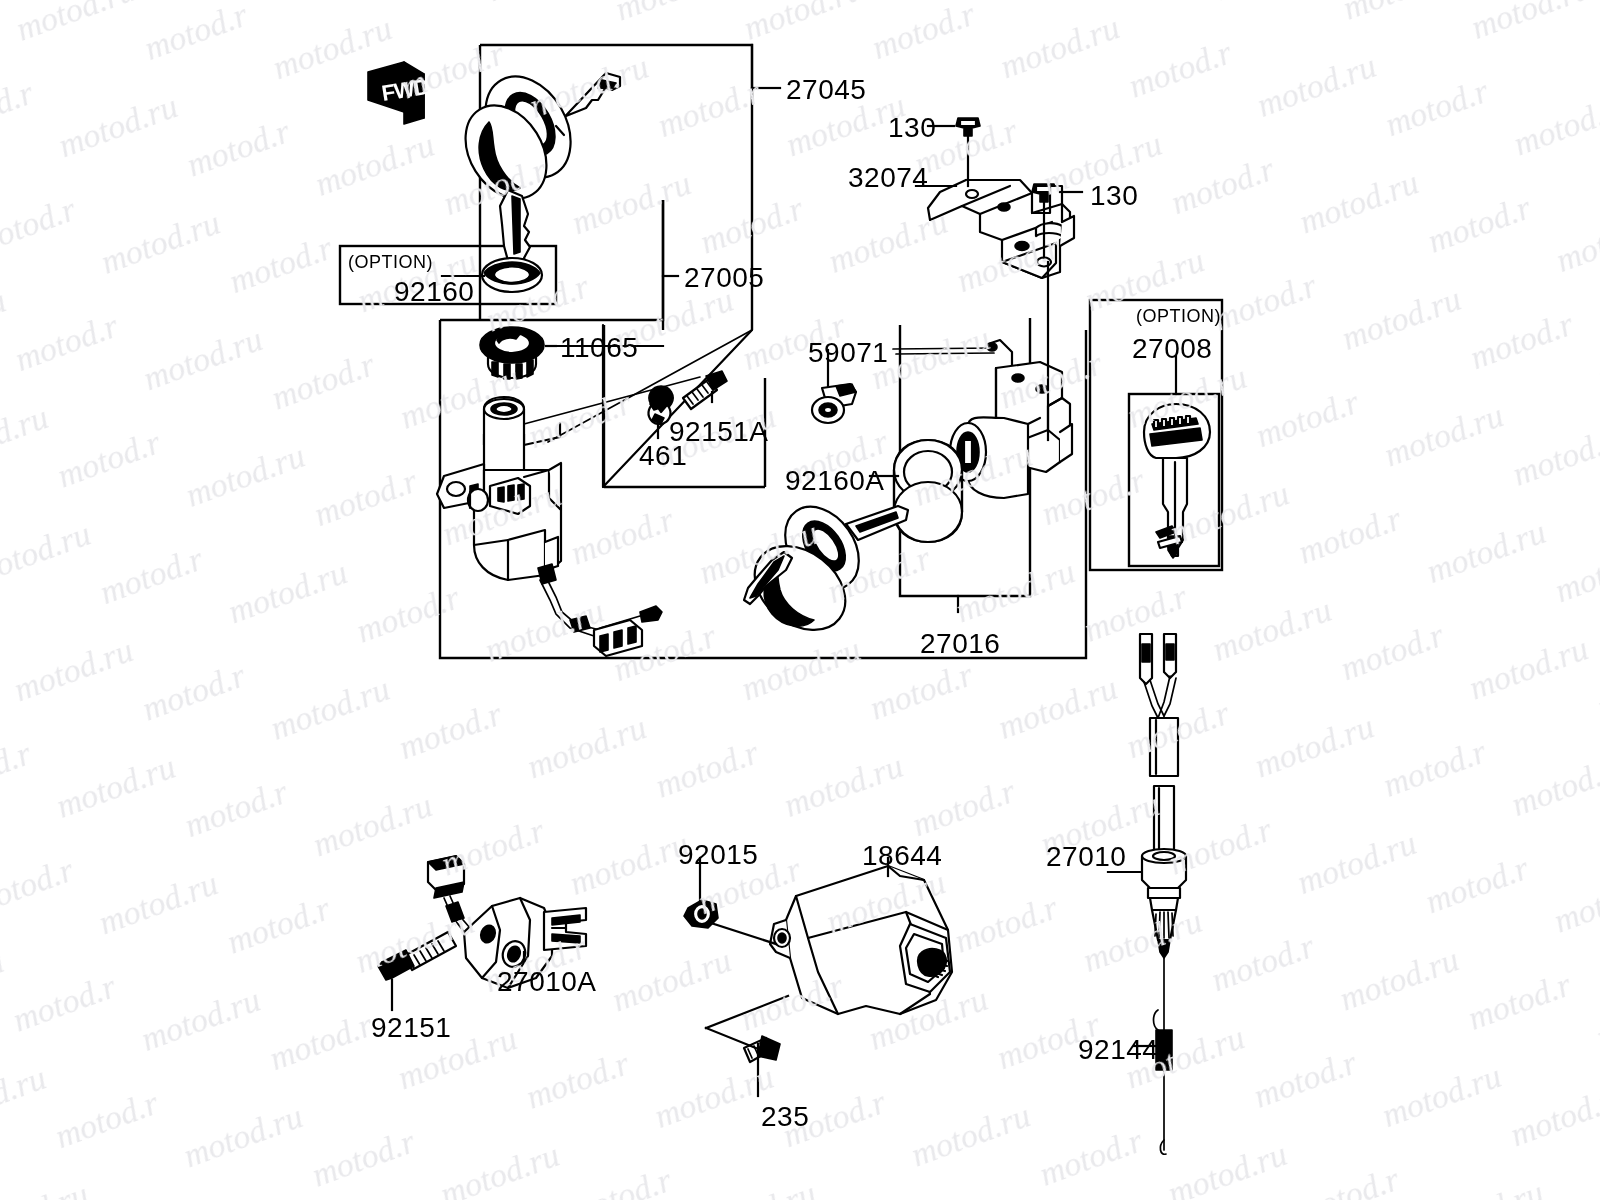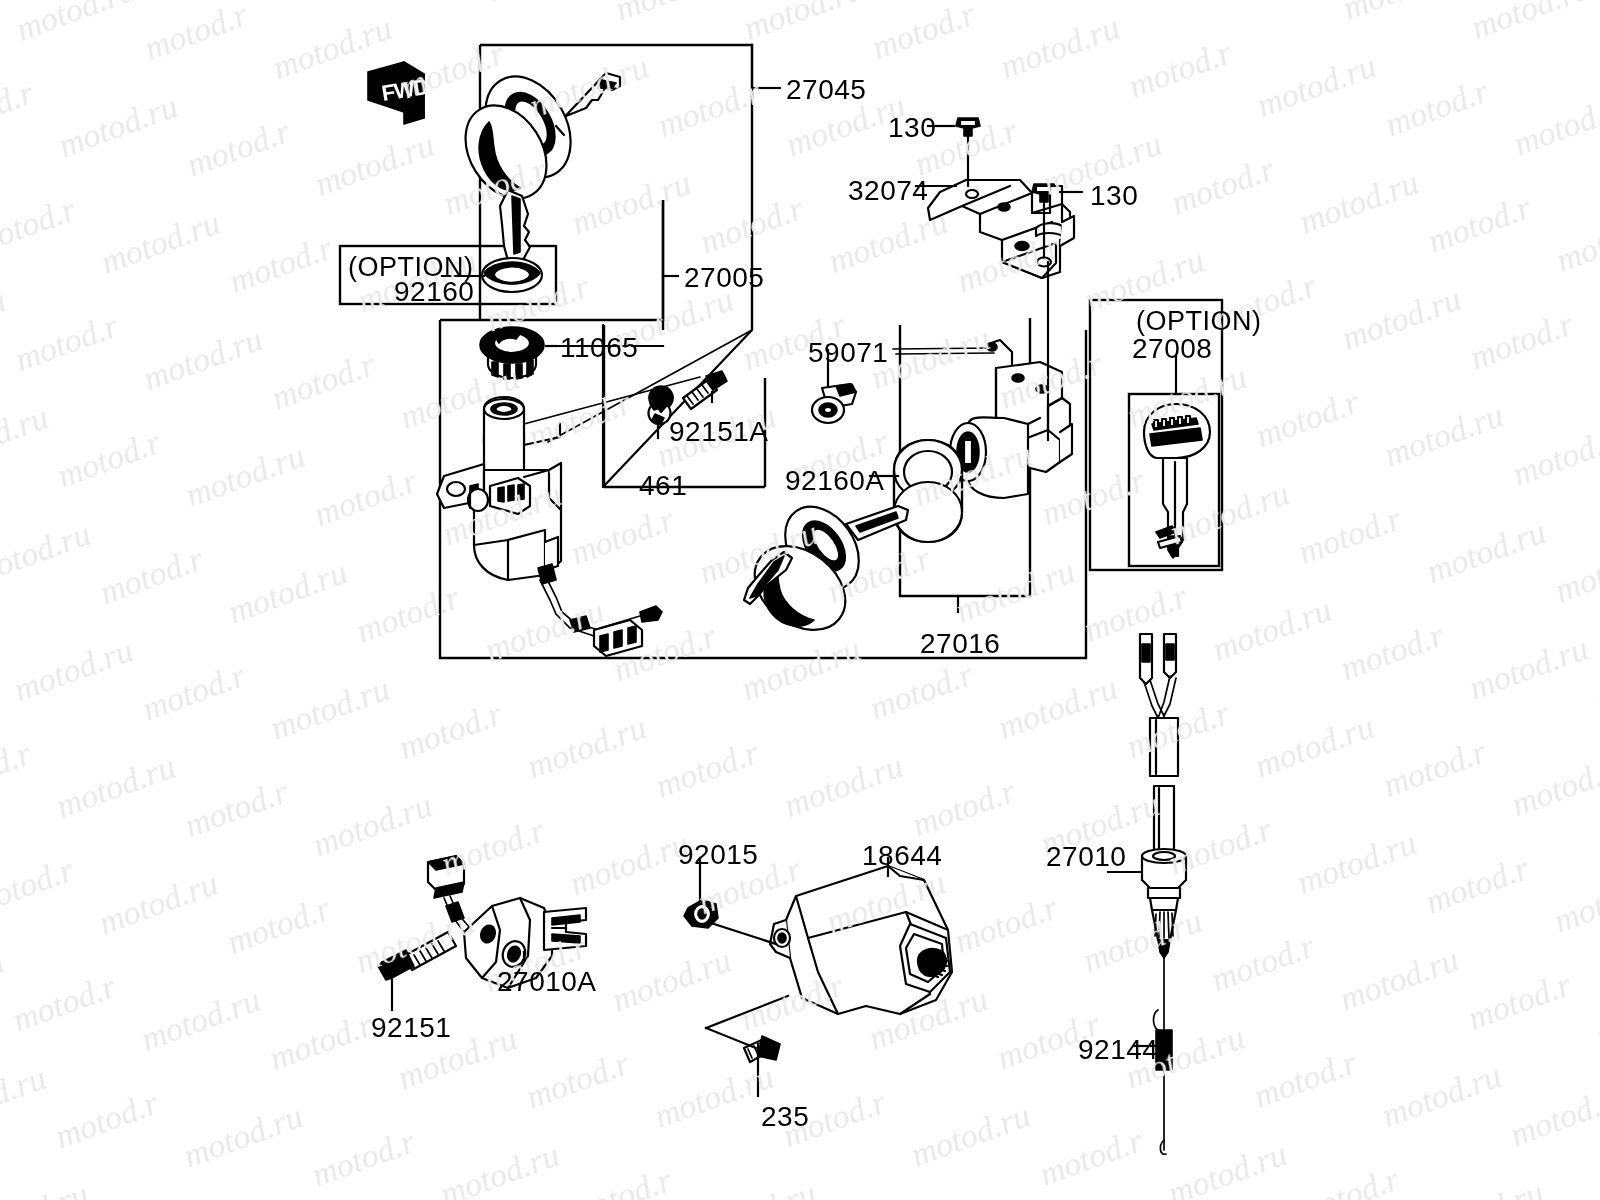--- a/index.html
+++ b/index.html
@@ -6,21 +6,21 @@
   html,body{margin:0;padding:0;background:#ffffff;}
   body{width:1600px;height:1200px;overflow:hidden;
        font-family:"Liberation Sans","DejaVu Sans",sans-serif;}
   #stage{position:relative;width:1600px;height:1200px;background:#fff;overflow:hidden;}
   #wm{position:absolute;inset:0;pointer-events:none;z-index:5;overflow:hidden;}
   #wm svg{position:absolute;left:0;top:0;width:1600px;height:1200px;}
   #art{position:absolute;left:0;top:0;width:1600px;height:1200px;z-index:2;}
   #labels{position:absolute;left:0;top:0;width:1600px;height:1200px;z-index:8;}
   .lbl{position:absolute;font-family:"Liberation Sans","DejaVu Sans",sans-serif;
        font-size:28px;color:#000;white-space:nowrap;letter-spacing:.5px;}
-  .lbl.opt{font-size:27px;}
+  .lbl.opt{font-size:18px;}
 </style>
 </head>
 <body>
 
 <div id="stage">
 
   <svg id="art" viewBox="0 0 1600 1200" xmlns="http://www.w3.org/2000/svg">
     <defs>
       <style>
         .s{fill:none;stroke:#000;stroke-width:2.2;stroke-linejoin:round;stroke-linecap:round;}
@@ -458,29 +458,29 @@
 
     <span class="lbl opt" style="left:348px;top:252px;">(OPTION)</span>
     <span class="lbl" style="left:394px;top:276px;">92160</span>
 
     <span class="lbl" style="left:786px;top:74px;">27045</span>
 
     <span class="lbl" style="left:684px;top:262px;">27005</span>
 
     <span class="lbl" style="left:560px;top:332px;">11065</span>
 
-    <span class="lbl" style="left:639px;top:470px;">461</span>
+    <span class="lbl" style="left:639px;top:440px;">461</span>
 
     <span class="lbl" style="left:669px;top:416px;">92151A</span>
 
     <span class="lbl" style="left:888px;top:112px;">130</span>
 
     <span class="lbl" style="left:1090px;top:180px;">130</span>
 
-    <span class="lbl" style="left:848px;top:175px;text-align:right;">32074</span>
+    <span class="lbl" style="left:848px;top:162px;text-align:right;">32074</span>
 
     <span class="lbl" style="left:808px;top:337px;">59071</span>
 
     <span class="lbl" style="left:785px;top:465px;">92160A</span>
 
     <span class="lbl" style="left:920px;top:628px;">27016</span>
 
     <span class="lbl opt" style="left:1136px;top:306px;">(OPTION)</span>
     <span class="lbl" style="left:1132px;top:333px;">27008</span>
 

